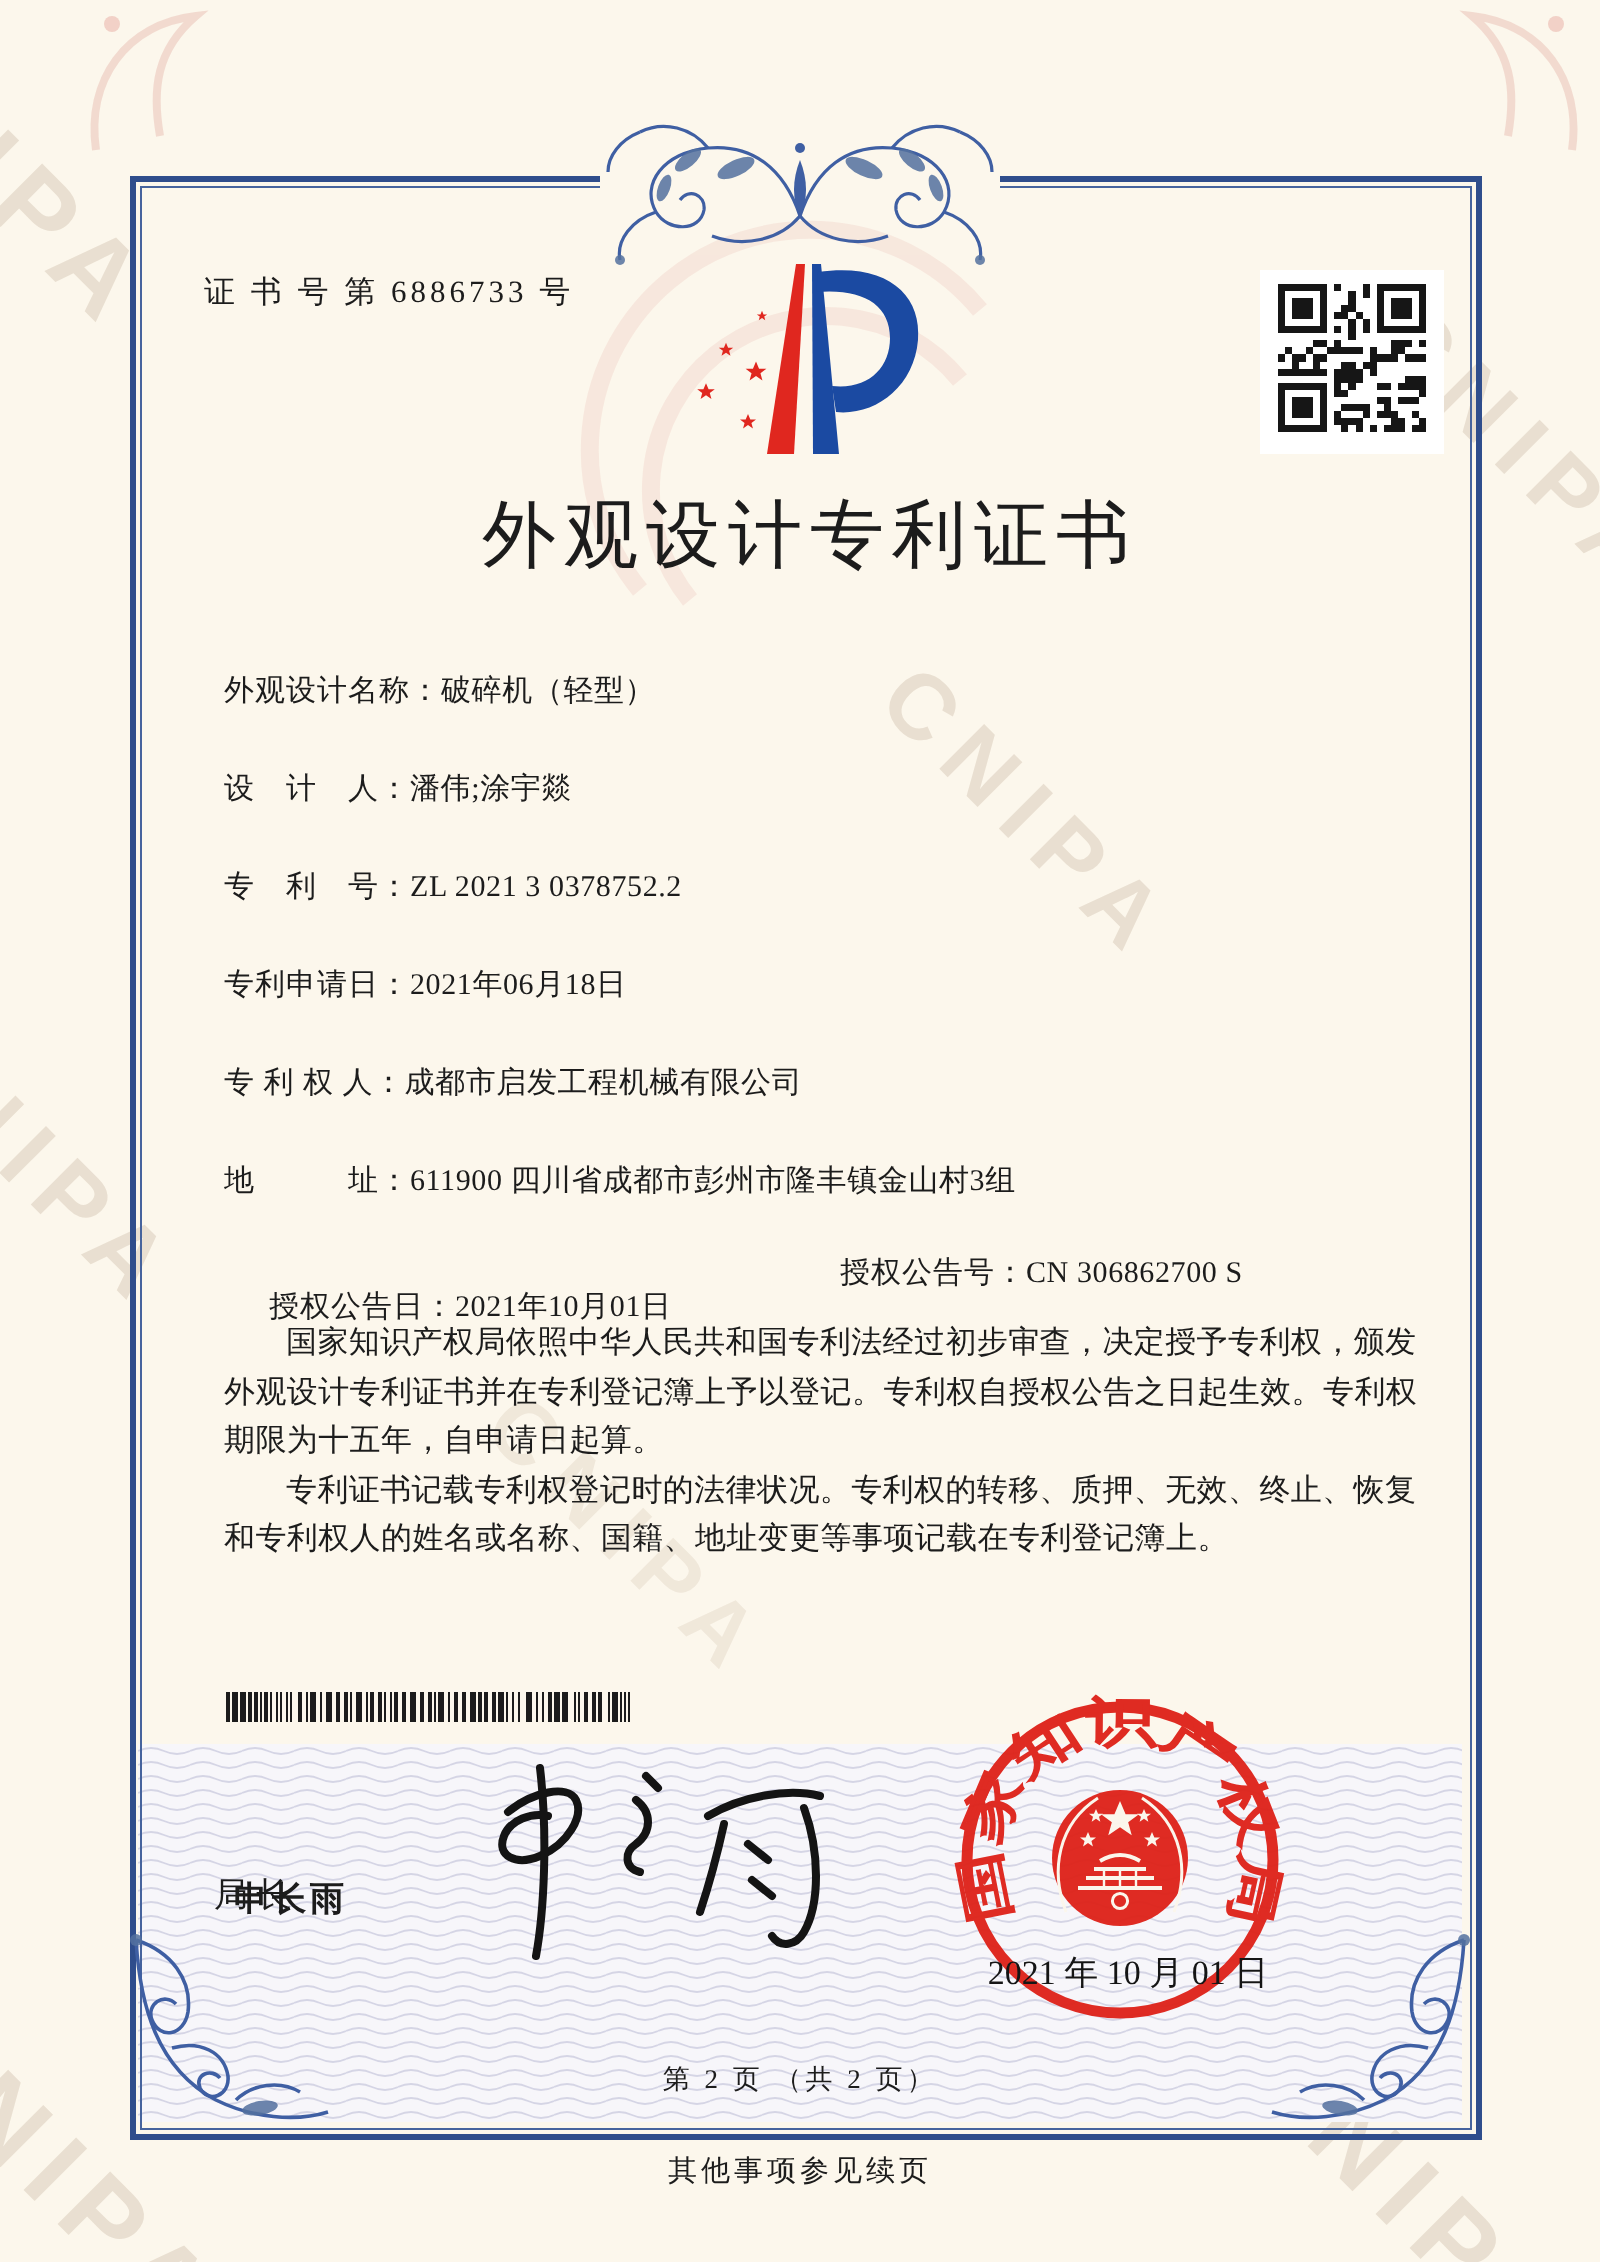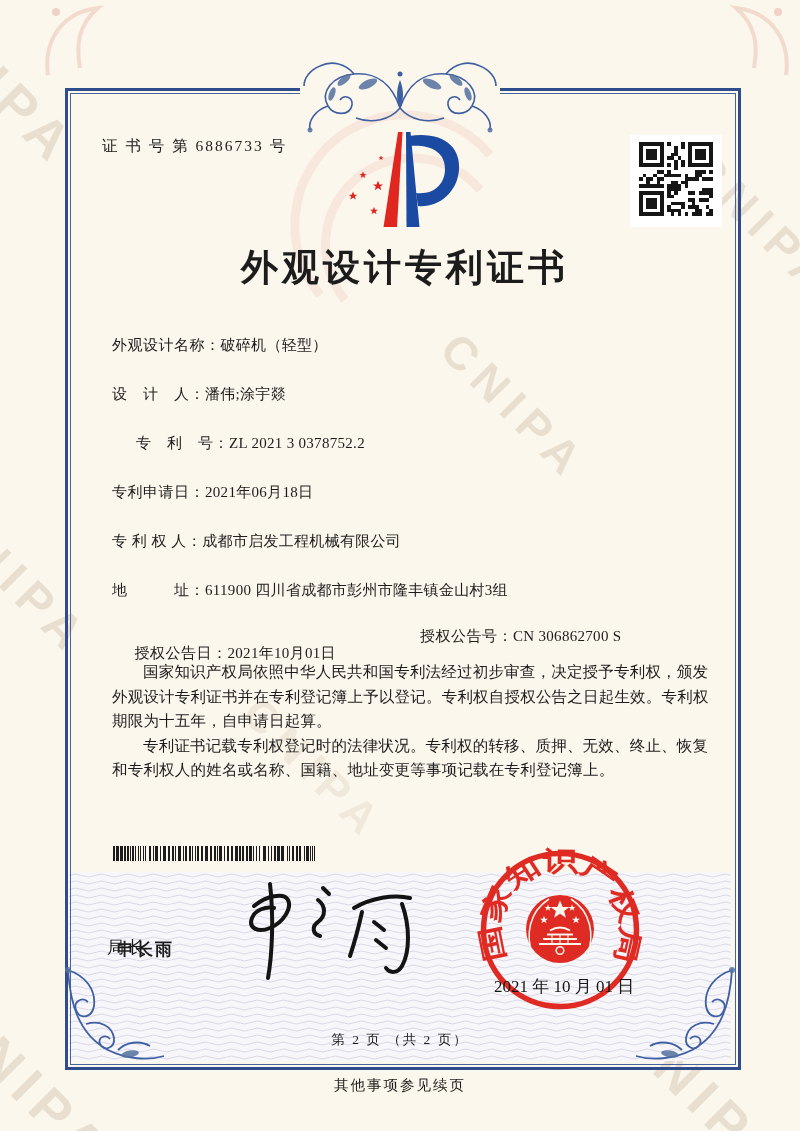--- a/index.html
+++ b/index.html
@@ -14,27 +14,27 @@
          border:3px solid #2f4d8c;z-index:3;pointer-events:none;}
   .frame-inner{position:absolute;inset:2px;border:1px solid #46639d;}
   
   .band{position:absolute;left:69px;top:872px;width:662px;height:189px;z-index:2;}
   
   .cert-no{position:absolute;left:102px;top:136px;font-size:15.5px;letter-spacing:2px;z-index:4;}
   .logo{position:absolute;left:337px;top:130px;z-index:4;}
   .qr{position:absolute;left:630px;top:135px;width:92px;height:92px;background:#ffffff;
       display:flex;align-items:center;justify-content:center;z-index:4;}
   .title{position:absolute;left:0;right:0;top:243px;text-align:center;font-size:37px;
-         font-weight:bold;letter-spacing:4px;z-index:4;margin-left:10px;}
+         font-weight:normal;letter-spacing:4px;z-index:4;margin-left:10px;}
   
   .fields{position:absolute;left:112px;top:336px;width:610px;z-index:4;font-size:15px;}
   .frow{position:absolute;left:0;white-space:pre;}
   .frow .lbl{letter-spacing:0.5px;}
   .frow .val{letter-spacing:0.3px;}
-  .r1{top:0;} .r2{top:49px;} .r3{top:98px;margin-left:24px;} .r4{top:147px;} .r5{top:196px;}
+  .r1{top:0;} .r2{top:49px;} .r3{top:98px;} .r4{top:147px;} .r5{top:196px;}
   .r6{top:245px;} .r7{top:291px;}
   .pair2{position:absolute;left:308px;top:0;white-space:pre;}
   
   .paras{position:absolute;left:112px;top:660px;width:602px;z-index:4;}
   .paras p{margin:0;font-size:15.5px;line-height:24.5px;text-indent:2em;letter-spacing:0.2px;}
   
   .barcode{position:absolute;left:113px;top:846px;z-index:4;}
   
   .office{position:absolute;left:107px;top:901px;font-family:Liberation Mono, monospace;
           font-size:17px;letter-spacing:4px;z-index:4;margin-top:35px;}

